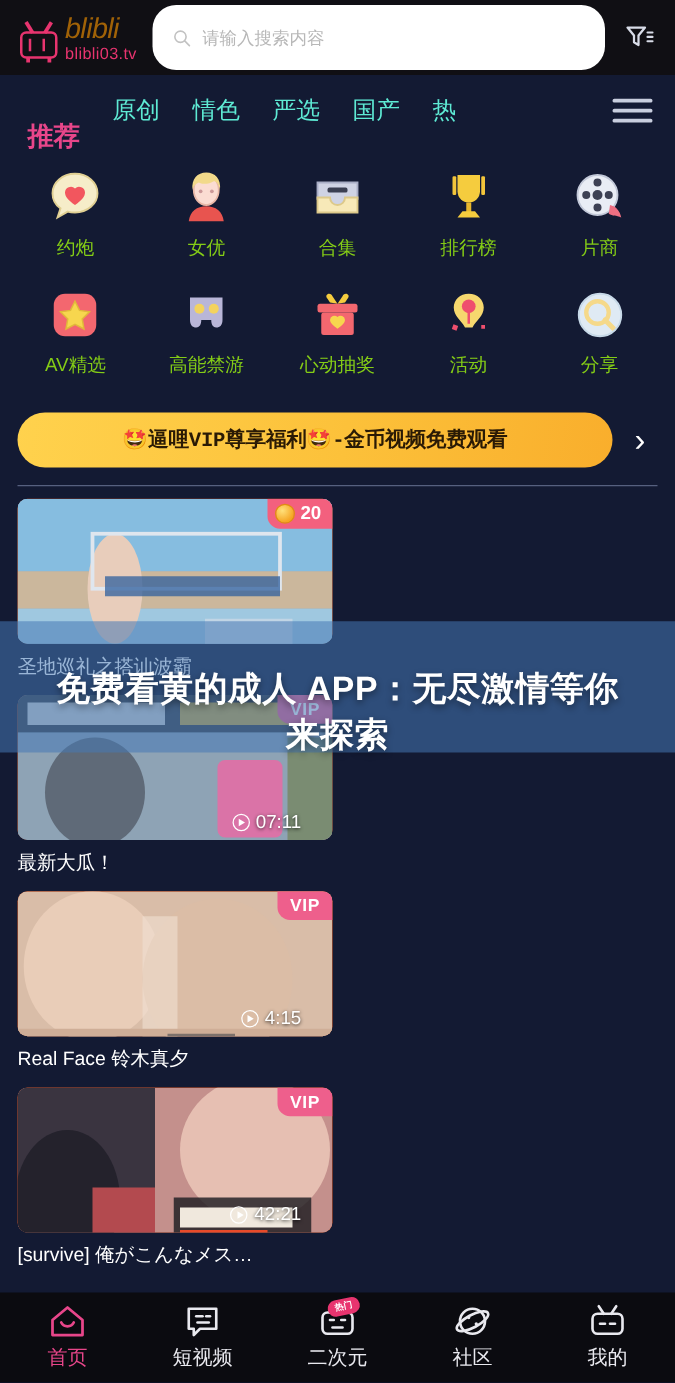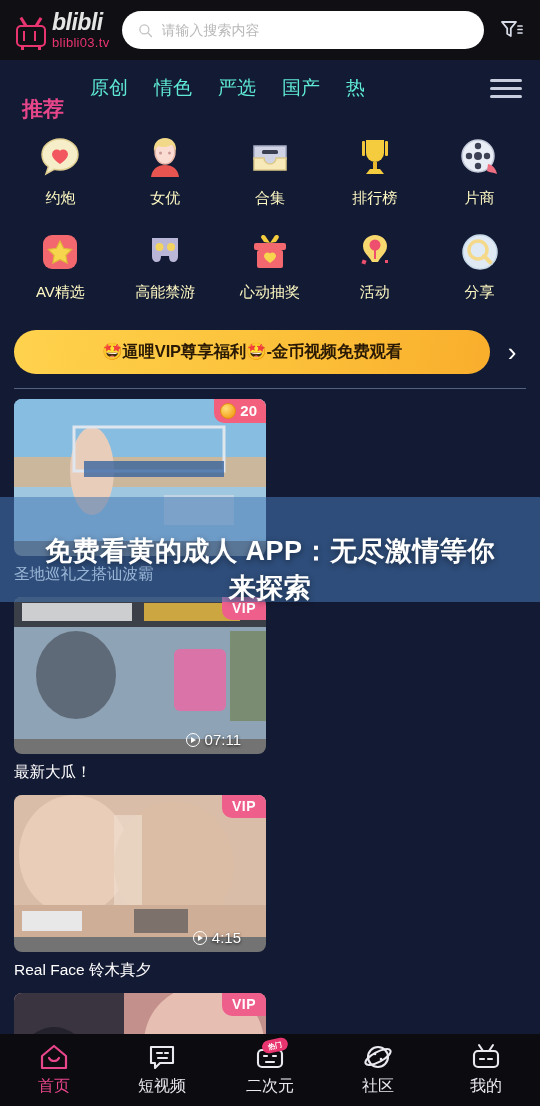--- a/index.html
+++ b/index.html
@@ -30,27 +30,27 @@
   .logo-tv .inner {
     position:absolute; left:9px; top:14px; width:13px; height:10px;
     border-left:2.5px solid #e8346f; border-right:2.5px solid #e8346f;
   }
   .logo-tv .leg-l, .logo-tv .leg-r {
     position:absolute; bottom:-1px; width:2.5px; height:4px; background:#e8346f;
   }
   .logo-tv .leg-l { left:7px; } .logo-tv .leg-r { left:24px; }
   .logo-words { display:flex; flex-direction:column; line-height:1; }
   .logo-main {
-    font-size:23px; font-weight:bold; font-style:italic;
-    color:#e5e5e5; letter-spacing:-0.5px;
+    font-size:23px; font-weight:normal; font-style:italic;
+    color:#a16207; letter-spacing:-0.5px;
   }
   .logo-sub { font-size:13px; color:#e8346f; letter-spacing:0.3px; margin-top:2px; }
 
   .searchbar {
-    flex:1; height:38px; background:#fff; border-radius:19px;
+    flex:1; height:52px; background:#fff; border-radius:19px;
     display:flex; align-items:center; padding:0 16px; gap:9px;
   }
   .search-ic { width:15px; height:15px; flex-shrink:0; }
   .search-input {
     border:none; outline:none; background:transparent;
     font-size:14px; color:#333; width:100%;
     font-family:"Liberation Sans", sans-serif;
   }
   .search-input::placeholder { color:#b8b8b8; }
   .filter-btn { width:30px; height:30px; flex-shrink:0; display:flex; align-items:center; justify-content:center; }
@@ -67,44 +67,44 @@
   .tab.active { color:#e8468a; font-weight:bold; font-size:21px; padding-left:4px;margin-top:41px; }
   .tabs-spacer { flex:1; }
   .hamburger { width:32px; display:flex; flex-direction:column; gap:5px; flex-shrink:0; }
   .hamburger i { display:block; height:3px; background:#c8cede; border-radius:2px; }
 
   
   .cats { padding:12px 8px 6px; }
   .cat-row { display:flex; }
   .cat { flex:1; display:flex; flex-direction:column; align-items:center; gap:9px; padding:8px 0 14px; }
   .cat-ic { width:44px; height:44px; position:relative; }
-  .cat-label { font-size:15px; color:#fef9c3; white-space:nowrap; }
+  .cat-label { font-size:15px; color:#84cc16; white-space:nowrap; }
 
   
   .promo-wrap { display:flex; align-items:center; padding:8px 14px 10px; gap:8px; }
   .promo {
     flex:1; height:44px; border-radius:22px;
     background:linear-gradient(100deg,#ffd24d 0%,#fcc13a 55%,#f9ae2c 100%);
     display:flex; align-items:center; justify-content:center; gap:2px;
-    padding:0 14px; overflow:hidden;
+    padding:0 14px; overflow:hidden;font-family:Liberation Mono, monospace;
   }
   .promo-text {
     font-size:16.5px; font-weight:bold; color:#2a1a05;
     white-space:nowrap; letter-spacing:-0.2px;
   }
   .promo-chev { width:28px; text-align:center; color:#ffffff; font-size:26px; font-weight:300; line-height:1; }
 
   .divider { height:1px; background:#8e9bbd; opacity:.55; margin:4px 14px 0; }
 
   
   .grid { padding:10px 14px 0; display:flex; flex-wrap:wrap; gap:12px 12px; }
   .card { width:252px; }
   .thumb {
-    position:relative; width:252px; height:157px; border-radius:8px;
-    overflow:hidden; background:#737373;
+    position:relative; width:252px; height:116px; border-radius:8px;
+    overflow:hidden; background:#c2410c;
   }
   .thumb .art { position:absolute; inset:0; }
   .badge-coin {
     position:absolute; top:0; right:0;
     background:#f3607e; border-bottom-left-radius:10px;
     color:#fff; font-size:15px; font-weight:bold;
     padding:3px 9px 4px 6px; display:flex; align-items:center; gap:4px;
   }
   .coin-dot {
     width:16px; height:16px; border-radius:50%;

